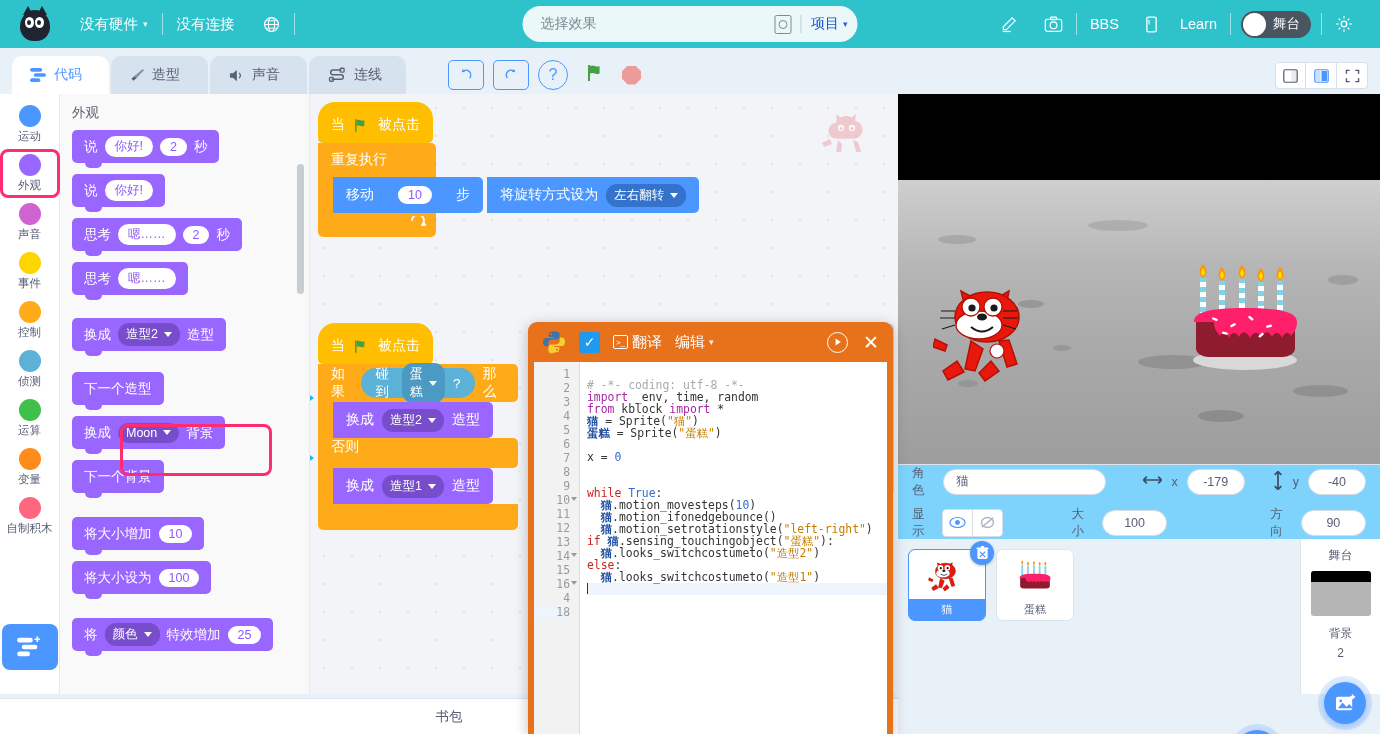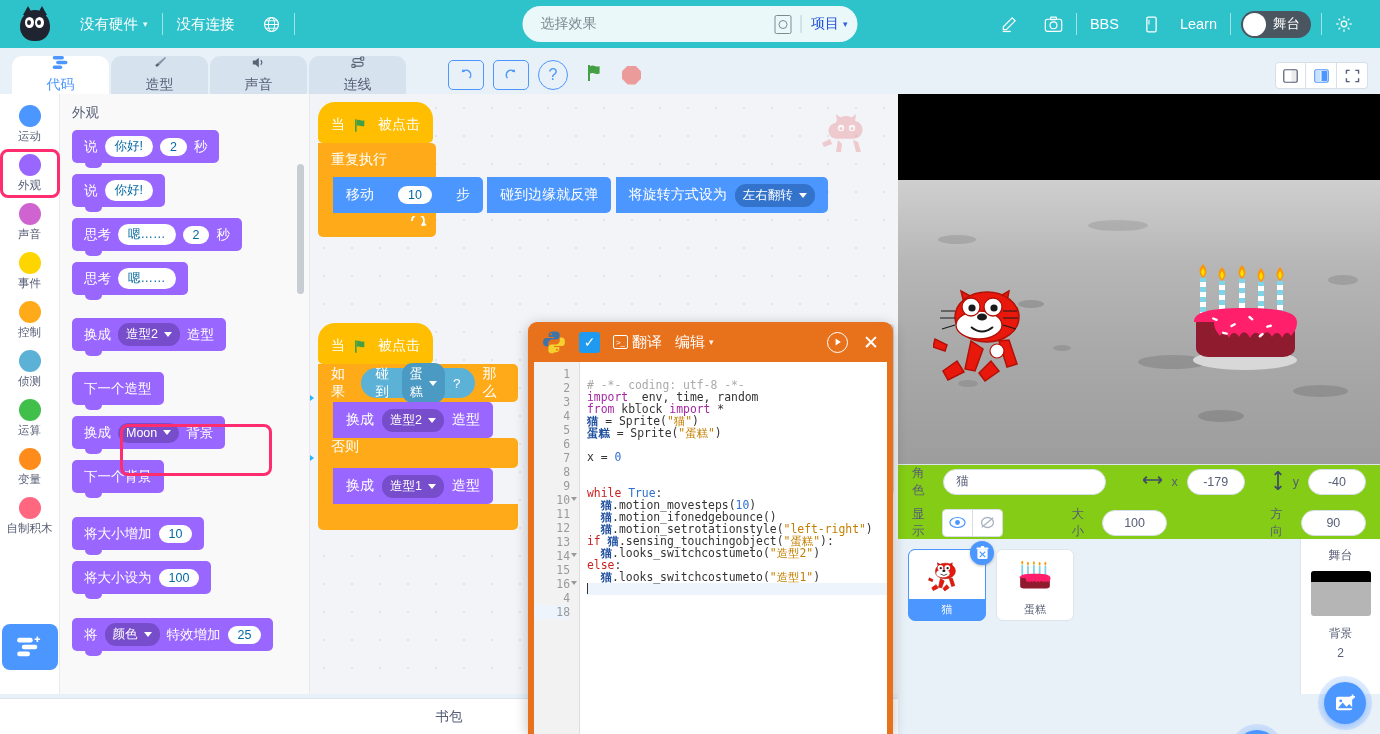--- a/index.html
+++ b/index.html
@@ -44,21 +44,21 @@
     display:flex;align-items:center;background:#4a5560;border-radius:14px;height:27px;
     padding:2px 11px 2px 2px;gap:7px;cursor:pointer;margin:0 10px;
   }
   .stage-toggle .knob{width:23px;height:23px;border-radius:50%;background:#fff;}
   .stage-toggle span{font-size:13.5px;color:#fff;}
   
   .tabrow{height:46px;background:#e8f0f8;display:flex;align-items:flex-end;padding-left:12px;position:relative;}
   .tab{
     height:38px;min-width:97px;padding:0 18px;background:#d7e2ef;color:#575e75;
     border-radius:10px 10px 0 0;display:flex;align-items:center;gap:7px;font-size:14px;
-    margin-right:2px;cursor:pointer;flex-direction:column;
+    margin-right:2px;cursor:pointer;
   }
   .tab.active{background:#fff;color:#4c97ff;}
   .tabrow-tools{margin-left:40px;display:flex;align-items:center;gap:9px;padding-bottom:4px;}
   .rbtn{width:36px;height:30px;border:1.4px solid #4c97ff;border-radius:5px;display:flex;align-items:center;justify-content:center;color:#4c97ff;cursor:pointer;background:#e8f0f8;}
   .qbtn{width:30px;height:30px;border:1.4px solid #4c97ff;border-radius:50%;display:flex;align-items:center;justify-content:center;color:#4c97ff;font-size:16px;cursor:pointer;}
   .flagbtn{cursor:pointer;margin-left:8px;}
   .stopbtn{width:19px;height:19px;background:#ec9b9b;border-radius:4px;margin-left:6px;cursor:pointer;
     clip-path:polygon(30% 0,70% 0,100% 30%,100% 70%,70% 100%,30% 100%,0 70%,0 30%);}
   .tabrow-right{margin-left:auto;display:flex;align-items:center;gap:0;padding-bottom:5px;padding-right:12px;}
   .vbtn{width:31px;height:27px;background:#fff;border:1px solid #d6e0ea;display:flex;align-items:center;justify-content:center;cursor:pointer;}
@@ -76,21 +76,21 @@
   .cat .lbl{font-size:11.5px;color:#575e75;margin-top:2px;}
   .cat.sel{outline:3px solid #ff2d6f;outline-offset:-1px;background:#fff;}
   .addext{position:absolute;bottom:24px;left:2px;width:56px;height:46px;background:#4c97ff;border-radius:8px;display:flex;align-items:center;justify-content:center;cursor:pointer;}
   
   .palette{width:250px;background:#f9f9f9;position:relative;overflow:hidden;border-right:1px solid #e6eaf0;}
   .pal-title{font-size:13.5px;color:#575e75;padding:10px 0 8px 12px;}
   .blk{position:relative;margin:0 0 11px 12px;display:inline-flex;align-items:center;border-radius:5px;
        color:#fff;font-size:13.5px;padding:0 12px;height:33px;gap:7px;cursor:pointer;white-space:nowrap;}
   .blk.looks{background:#9966ff;}
   .blk:after{content:"";position:absolute;left:13px;bottom:-5px;width:17px;height:5px;background:inherit;border-radius:0 0 5px 5px;}
-  .oval{background:#fff;color:#0369a1;border-radius:11px;padding:2px 10px;font-size:12.5px;min-width:26px;text-align:left;}
+  .oval{background:#fff;color:#8b5cf6;border-radius:11px;padding:2px 10px;font-size:12.5px;min-width:26px;text-align:left;}
   .drop{background:#774dcb;border-radius:11px;padding:3px 8px;font-size:12.5px;display:inline-flex;align-items:center;gap:6px;color:#fff;}
   .arrow-d{width:0;height:0;border-left:4px solid transparent;border-right:4px solid transparent;border-top:5px solid #fff;}
   .highlight-blk{position:absolute;left:60px;top:330px;width:152px;height:52px;border:3.5px solid #ff2d6f;border-radius:8px;pointer-events:none;}
   .pal-scroll{position:absolute;right:5px;top:70px;width:7px;height:130px;background:#c8cdd4;border-radius:4px;}
   
   .canvas{flex:1;background:#f2f4f8;position:relative;overflow:hidden;
     background-image:radial-gradient(#dfe3ea 1px, transparent 1px);background-size:28px 28px;}
   .sblk{position:absolute;display:inline-flex;align-items:center;border-radius:5px;color:#fff;font-size:14px;padding:0 13px;height:36px;gap:8px;white-space:nowrap;cursor:pointer;}
   .hat{background:#ffbf00;border-radius:17px 17px 5px 5px;padding-top:5px;height:41px;}
   .mot{background:#4c97ff;}
@@ -121,21 +121,21 @@
   .caret-blink{display:inline-block;width:1px;height:11px;background:#333;vertical-align:-1px;}
   
   .right{width:482px;background:#e8f0f8;display:flex;flex-direction:column;}
   .stage{width:482px;height:370px;background:#fff;position:relative;overflow:hidden;}
   .moon-sky{position:absolute;left:0;top:0;right:0;height:88px;background:#000;}
   .moon-ground{position:absolute;left:0;top:86px;right:0;bottom:0;
     background:linear-gradient(180deg,#cfcfcf 0%,#b6b6b6 30%,#a9a9a9 60%,#9d9d9d 100%);}
   .crater{position:absolute;border-radius:50%;background:rgba(40,40,40,.42);}
   .spr-cat{position:absolute;left:35px;top:175px;}
   .spr-cake{position:absolute;left:595px;top:170px;}
-  .infopanel{height:75px;background:#84cc16;border-top:1px solid #dde4ec;display:flex;flex-direction:column;justify-content:center;padding:0 14px;gap:7px;}
+  .infopanel{height:75px;background:#7dd3fc;border-top:1px solid #dde4ec;display:flex;flex-direction:column;justify-content:center;padding:0 14px;gap:7px;}
   .irow{display:flex;align-items:center;gap:9px;font-size:12.5px;color:#575e75;}
   .ilbl{color:#575e75;font-size:12.5px;}
   .ifield{background:#fff;border:1px solid #d7dde5;border-radius:15px;height:26px;display:flex;align-items:center;padding:0 12px;font-size:12.5px;color:#575e75;}
   .ifield.name{width:180px;}
   .ifield.num{width:62px;justify-content:center;}
   .eyegrp{display:flex;border:1px solid #d7dde5;border-radius:4px;overflow:hidden;}
   .eyebtn{width:34px;height:26px;display:flex;align-items:center;justify-content:center;cursor:pointer;background:#fff;color:#4c97ff;}
   .eyebtn.off{color:#a9b3c2;border-left:1px solid #d7dde5;}
   .bottomarea{flex:1;display:flex;background:#e8f0f8;}
   .spritelist{flex:1;padding:10px;display:flex;flex-wrap:wrap;gap:10px;align-content:flex-start;position:relative;}
@@ -498,23 +498,20 @@
           <span>重复执行</span>
         </div>
       </div>
       <div style="position:relative;display:flex;">
         <div style="width:15px;background:#ffab19;"></div>
         <div>
           <div class="sblk mot" style="position:relative;border-radius:0 5px 5px 0;gap:24px;">
             <span>移动</span>
             <span class="oval">10</span>
             <span>步</span>
-          </div>
-          <div class="sblk mot" style="position:relative;border-radius:0 5px 5px 0;">
-            <span>碰到边缘就反弹</span>
           </div>
           <div class="sblk mot" style="position:relative;border-radius:0 5px 5px 0;">
             <span>将旋转方式设为</span>
             <span class="drop" style="background:#3373cc;">
               <span>左右翻转</span>
               <span class="arrow-d"></span>
             </span>
           </div>
         </div>
       </div>

